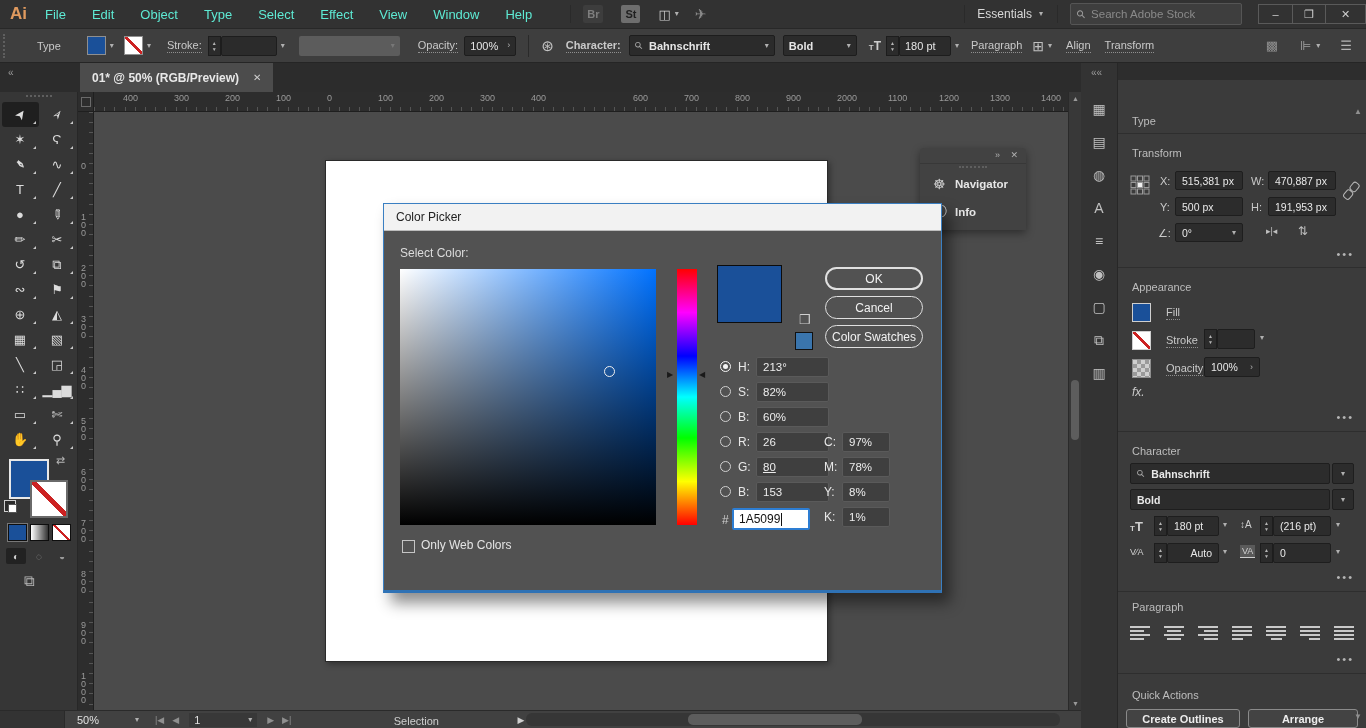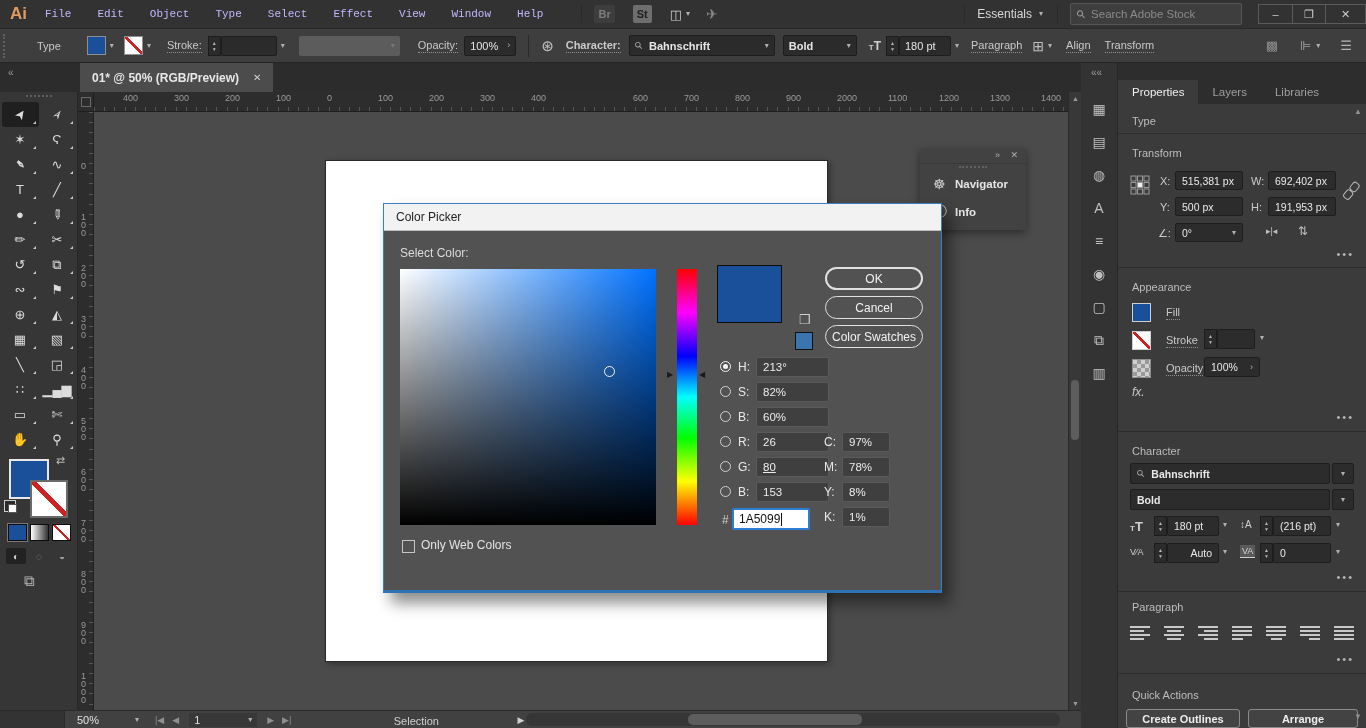--- a/index.html
+++ b/index.html
@@ -9,21 +9,21 @@
   .row{display:flex;align-items:center;}
   .lbl{color:#c9c9c9;font-size:11px;white-space:nowrap;}
   .dot{border-bottom:1px dotted #8f8f8f;padding-bottom:1px;}
   .fld{background:#2b2b2b;border:1px solid #1d1d1d;border-radius:2px;color:#e6e6e6;
        font-size:11px;display:flex;align-items:center;padding:0 5px;box-sizing:border-box;white-space:nowrap;}
   .chev{color:#b0b0b0;font-size:8px;line-height:1;}
   .spin{width:13px;height:20px;display:inline-flex;flex-direction:column;align-items:center;justify-content:center;
         background:#2b2b2b;border:1px solid #1d1d1d;color:#b5b5b5;font-size:5px;line-height:6px;box-sizing:border-box;}
   .spin::before{content:"▲";}.spin::after{content:"▼";}
   .sep{width:1px;background:#2a2a2a;}
-  .menuitem{color:#c4b5fd;font-size:11px;margin-right:26px;cursor:default;font-family:Liberation Mono, monospace;}
+  .menuitem{color:#5eead4;font-size:13px;margin-right:26px;cursor:default;}
   .ticklabel{position:absolute;color:#9a9a9a;font-size:9px;top:1px;}
   .vlab{position:absolute;left:3px;color:#9a9a9a;font-size:9px;line-height:8px;white-space:pre-line;}
   .tool{width:37px;height:25px;display:flex;align-items:center;justify-content:center;position:relative;
         color:#dcdcdc;font-size:13px;cursor:default;}
   .tool.active{background:#1f1f1f;border-radius:3px;}
   .tool::after{content:"";position:absolute;right:3px;bottom:3px;border-left:3px solid transparent;border-bottom:3px solid #c9c9c9;}
   .r45{transform:rotate(-55deg);display:inline-block;}
   .rs{transform:rotate(45deg);display:inline-block;}
   .stripico{width:36px;height:26px;display:flex;align-items:center;justify-content:center;color:#c0c0c0;font-size:14px;margin:7px 0;}
   .rtab{height:24px;padding:0 14px;display:flex;align-items:center;font-size:11.5px;color:#9f9f9f;background:#2d2d2d;cursor:default;}
@@ -243,25 +243,20 @@
         <div class="stripico">≡</div>
         <div class="stripico">◉</div>
         <div class="stripico">▢</div>
         <div class="stripico">⧉</div>
         <div class="stripico">▥</div>
       </div>
   </div>
 
   <div class="abs" style="left:1118px;top:63px;width:248px;height:665px;background:#3b3b3b;">
     <div style="position:absolute;left:0;top:0;width:100%;height:17px;background:#2d2d2d;"></div>
-    <div id="rtabs" class="row" style="position:absolute;left:0;top:17px;width:100%;height:24px;background:#2d2d2d;">
-        <div class="rtab active">Properties</div>
-        <div class="rtab">Layers</div>
-        <div class="rtab">Libraries</div>
-      </div>
     <span class="chev" style="position:absolute;right:4px;top:45px;color:#8f8f8f;">▲</span>
 
     <span class="sect" style="position:absolute;left:14px;top:52px;">Type</span>
     <div style="position:absolute;left:0;top:70px;width:100%;height:1px;background:#2e2e2e;"></div>
 
     <span class="sect" style="position:absolute;left:14px;top:84px;">Transform</span>
     <svg width="20" height="20" style="position:absolute;left:12px;top:112px;">
       <g fill="none" stroke="#9a9a9a" stroke-width="1">
         <rect x="1" y="1" width="5" height="5"></rect>
           <rect x="7.5" y="1" width="5" height="5"></rect>
@@ -273,21 +268,21 @@
           <rect x="7.5" y="14" width="5" height="5"></rect>
           <rect x="14" y="14" width="5" height="5"></rect>
       </g>
     </svg>
     <span class="lbl" style="position:absolute;left:42px;top:112px;">X:</span>
     <span class="rfld" style="position:absolute;left:57px;top:108px;width:68px;height:19px;">
       <span>515,381 px</span>
       </span>
     <span class="lbl" style="position:absolute;left:133px;top:112px;">W:</span>
     <span class="rfld" style="position:absolute;left:150px;top:108px;width:68px;height:19px;">
-      <span>692,402 px</span>
+      <span>470,887 px</span>
       </span>
     <span class="lbl" style="position:absolute;left:42px;top:138px;">Y:</span>
     <span class="rfld" style="position:absolute;left:57px;top:134px;width:68px;height:19px;">
       <span>500 px</span>
       </span>
     <span class="lbl" style="position:absolute;left:133px;top:138px;">H:</span>
     <span class="rfld" style="position:absolute;left:150px;top:134px;width:68px;height:19px;">
       <span>191,953 px</span>
       </span>
     <span class="chain" style="position:absolute;left:227px;top:118px;"></span>

